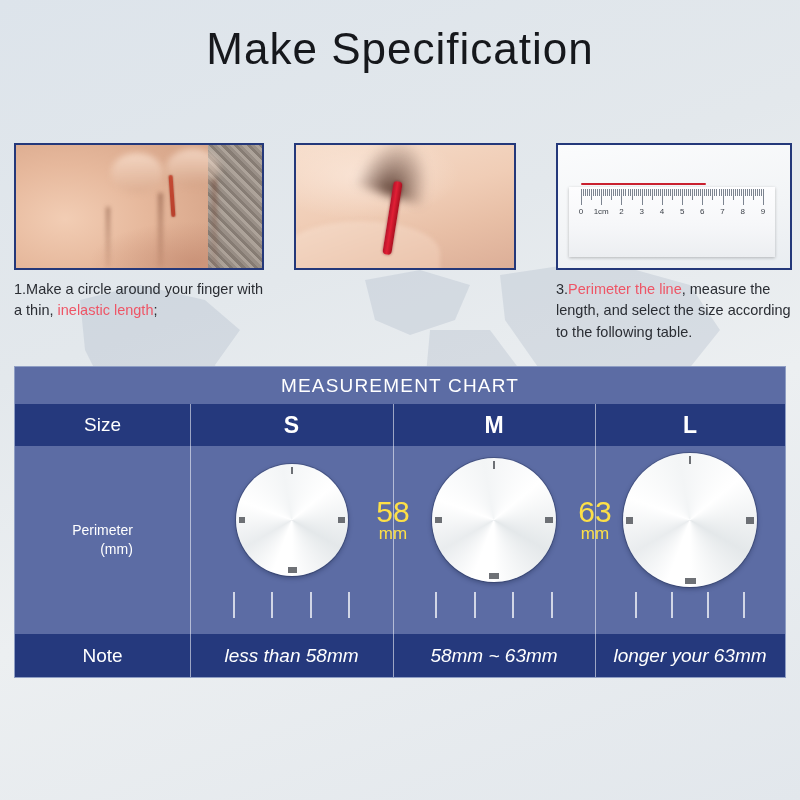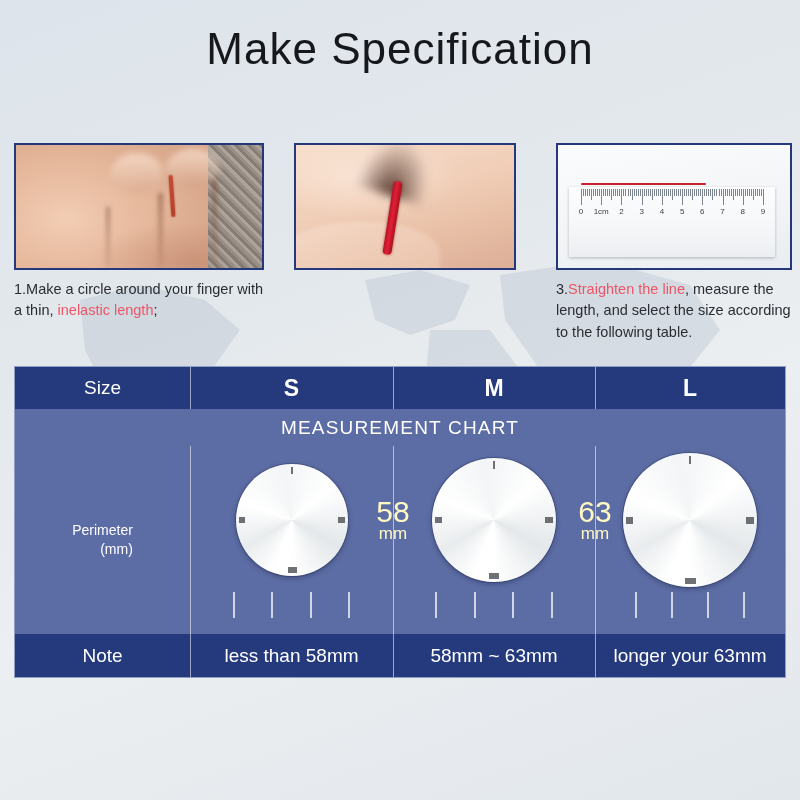--- a/index.html
+++ b/index.html
@@ -236,21 +236,21 @@
     font-size: 19px;
     letter-spacing: 1.2px;
     color: #ffffff;
     position: relative;
     z-index: 2;
   }
   .size-label { font-size: 19px; }
   .size-val   { font-size: 23px; font-weight: 700; }
   .peri-label { font-size: 14px; line-height: 1.35; text-align: right; }
   .note-label { font-size: 19px; }
-  .note-val   { font-size: 19px; }
+  .note-val   { font-size: 19px; font-style: italic; }
 
   
   .ring-wrap {
     position: relative;
     width: 100%;
     height: 100%;
     display: flex;
     flex-direction: column;
     align-items: center;
     justify-content: flex-start;
@@ -288,21 +288,21 @@
   .ring-scale i {
     display: block;
     width: 2px; height: 26px;
     background: rgba(255,255,255,.72);
   }
   .mm-badge {
     position: absolute;
     top: 52px;
     width: 64px;
     text-align: center;
-    color: #fef9c3;
+    color: #fde047;
     z-index: 4;
     line-height: .92;
   }
   .mm-badge .num { font-size: 30px; display: block; }
   .mm-badge .unit { font-size: 17px; display: block; }
   .mm-badge.b1 { left: 346px; }
   .mm-badge.b2 { left: 548px; }
 </style>
 </head>
 <body>
@@ -447,49 +447,49 @@
             <span style="left: 92.89px;">4</span>
             <span style="left: 113.11px;">5</span>
             <span style="left: 133.33px;">6</span>
             <span style="left: 153.56px;">7</span>
             <span style="left: 173.78px;">8</span>
             <span style="left: 194px;">9</span>
           </div>
       </div>
       <div class="red-line" style="left: 23px; width: 125.4px;"></div>
     </div>
-    <div class="caption"><span>3.</span><span class="hl">Straighten the line</span><span>, measure the length, and select the size according to the following table.</span></div>
+    <div class="caption"><span>3.</span><span class="hl">Perimeter the line</span><span>, measure the length, and select the size according to the following table.</span></div>
   </div>
 </div>
 
 <div class="chart">
 
   <svg class="chart-bgmap" viewBox="0 0 772 312" preserveAspectRatio="none">
     <g fill="#223266">
       <path d="M30 10 L120 0 L200 30 L240 95 L195 150 L215 215 L160 270 L110 240 L95 300 L55 250 L70 140 L35 70 Z"></path>
       <path d="M245 150 L300 170 L315 240 L290 312 L250 300 L240 210 Z"></path>
       <path d="M380 0 L470 10 L500 60 L470 110 L405 100 L375 45 Z"></path>
       <path d="M470 110 L545 115 L580 180 L550 250 L500 270 L470 200 Z"></path>
       <path d="M560 0 L680 15 L740 70 L700 140 L610 150 L560 90 Z"></path>
       <path d="M690 170 L750 165 L770 230 L720 265 L685 215 Z"></path>
     </g>
   </svg>
 
+  <div class="row light r-head">
+    <span class="chart-title">MEASUREMENT CHART</span>
+  </div>
+
   <div class="row dark r-size">
     <div class="vline v1"></div>
     <div class="vline v2"></div>
     <div class="vline v3"></div>
     <div class="cell c-label size-label">Size</div>
     <div class="cell c-s size-val">S</div>
     <div class="cell c-m size-val">M</div>
     <div class="cell c-l size-val">L</div>
-  </div>
-
-  <div class="row light r-head">
-    <span class="chart-title">MEASUREMENT CHART</span>
   </div>
 
   <div class="row light r-peri">
     <div class="vline v1"></div>
     <div class="vline v2"></div>
     <div class="vline v3"></div>
 
     <div class="cell c-label peri-label">
       <span>
         <span>Perimeter</span><br>

